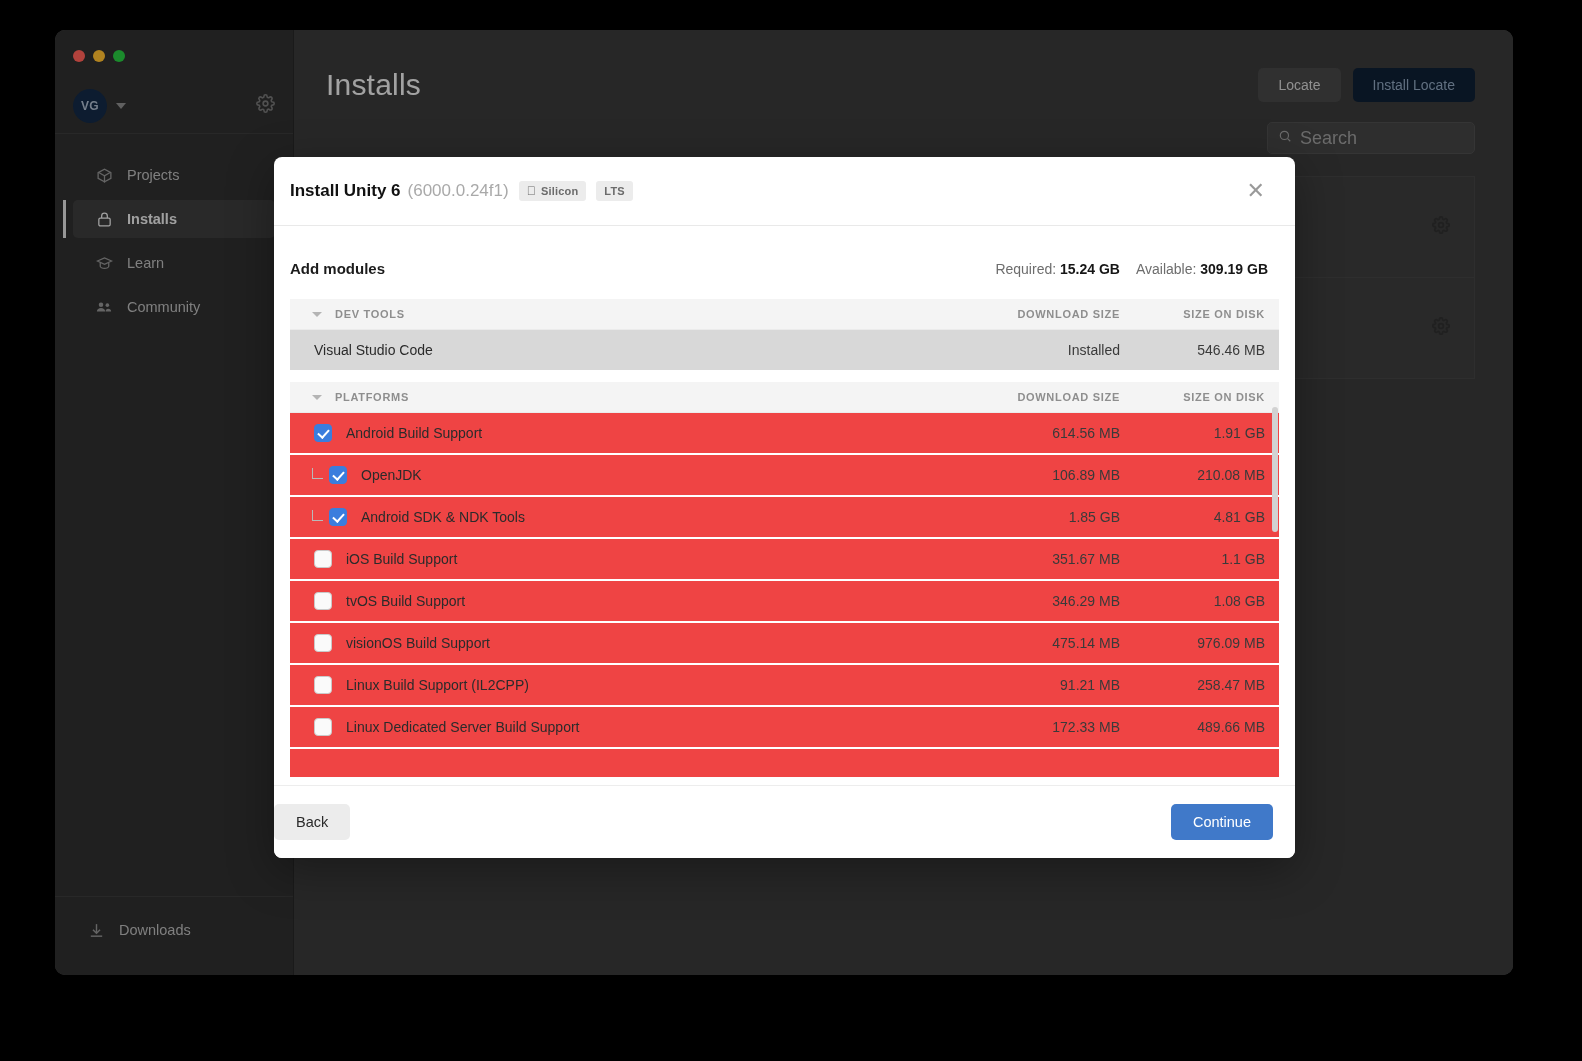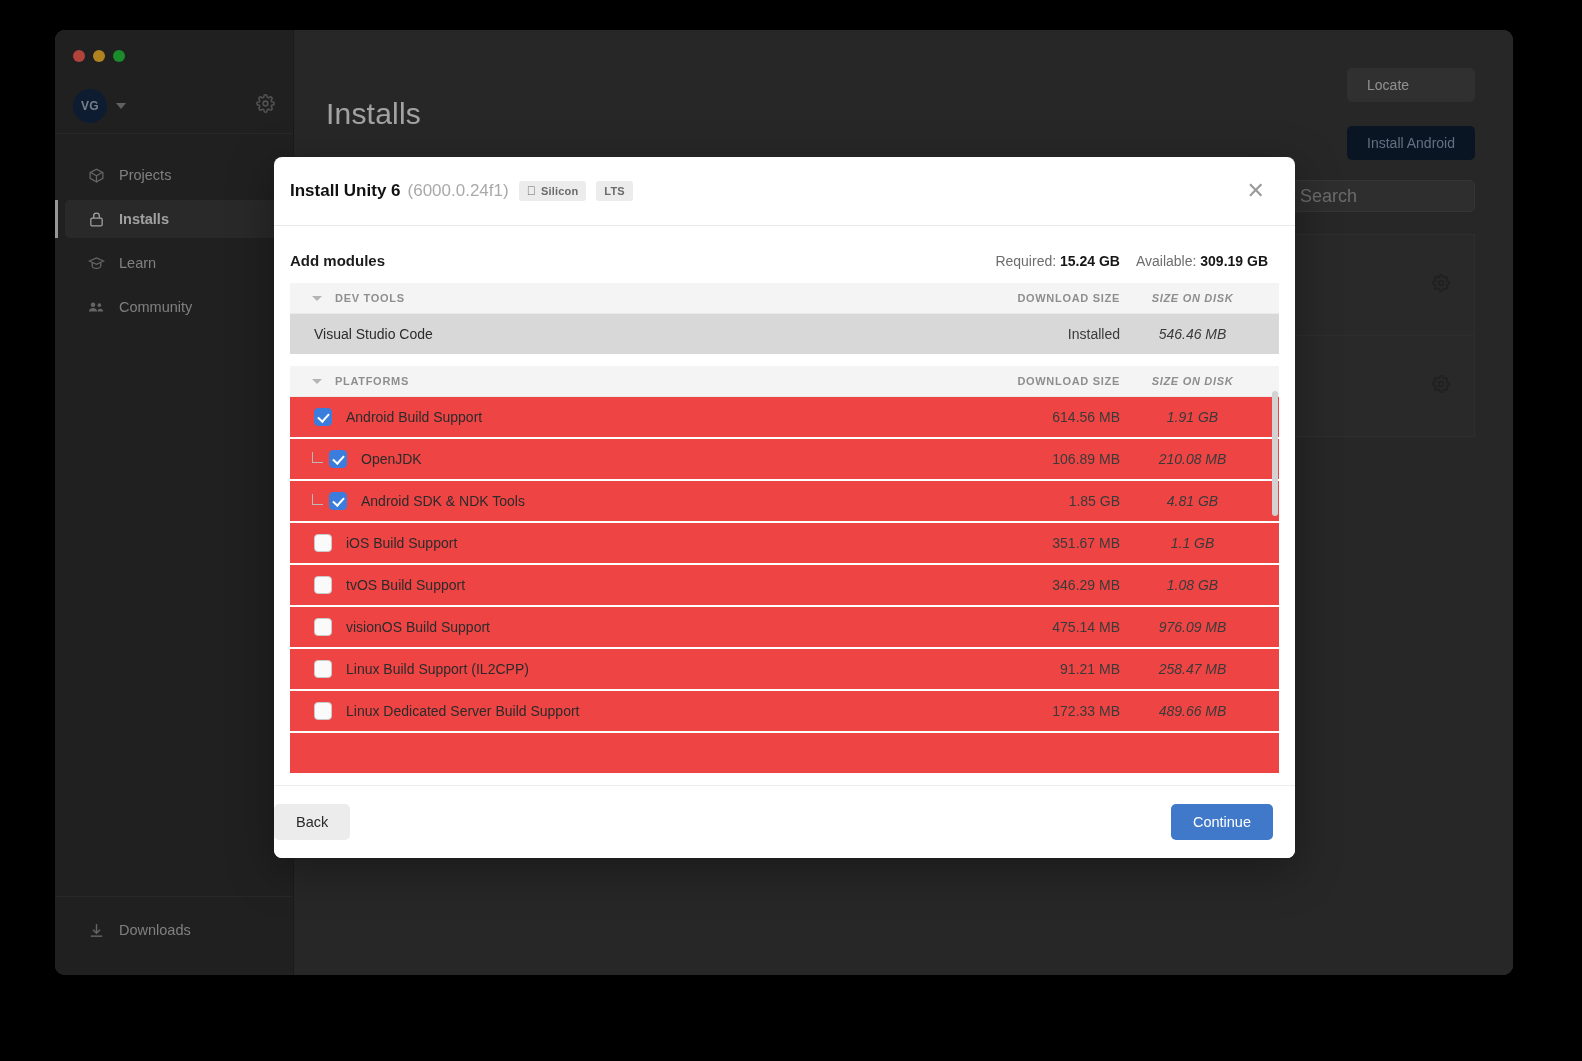--- a/index.html
+++ b/index.html
@@ -72,21 +72,21 @@
     margin-left: 9px;
     width: 0; height: 0;
     border-left: 5px solid transparent;
     border-right: 5px solid transparent;
     border-top: 6px solid #8a8a8a;
   }
   #gear-top { margin-left: auto; opacity: .65; }
 
   #nav {
     margin-top: 22px;
-    padding: 0 10px;
+    padding: 0 18px;
   }
   .nav-item {
     height: 38px;
     display: flex;
     align-items: center;
     padding-left: 22px;
     border-radius: 5px;
     color: #b7b7b7;
     font-size: 14.5px;
     position: relative;
@@ -128,21 +128,21 @@
   #main-head {
     display: flex;
     align-items: center;
     padding: 38px 38px 0 32px;
   }
   #page-title {
     color: #e8e8e8;
     font-size: 30px;
     letter-spacing: .2px;
   }
-  #head-btns { margin-left: auto; display: flex; gap: 24px; flex-direction: column; }
+  #head-btns { margin-left: auto; display: flex; gap: 12px; }
   .hbtn {
     height: 34px;
     padding: 0 20px;
     border-radius: 5px;
     font-size: 14px;
     display: flex; align-items: center;
     border: none;
     font-family: "Liberation Sans", sans-serif;
   }
   #locate-btn { background: #454545; color: #cfcfcf; }
@@ -183,20 +183,21 @@
     left: 274px;
     top: 157px;
     width: 1021px;
     height: 701px;
     background: #ffffff;
     border-radius: 8px;
     box-shadow: 0 12px 46px rgba(0,0,0,.34);
     display: flex;
     flex-direction: column;
     overflow: hidden;
+    gap: 8px;
   }
   #modal-head {
     height: 68px;
     display: flex;
     align-items: center;
     padding: 0 24px 0 16px;
     border-bottom: 1px solid #e9e9e9;
     flex: none;
   }
   #modal-title {
@@ -261,21 +262,21 @@
     border-bottom: 1px solid #ebebeb;
   }
   .group-caret {
     width: 0; height: 0;
     margin: 0 13px 0 22px;
     border-left: 5px solid transparent;
     border-right: 5px solid transparent;
     border-top: 5px solid #b4b4b4;
   }
   .col-dl { width: 165px; text-align: right; flex: none; }
-  .col-disk { width: 145px; text-align: center; flex: none; padding-right: 14px; font-style: italic; }
+  .col-disk { width: 145px; text-align: right; flex: none; padding-right: 14px; }
 
   .mod-row {
     height: 40px;
     background: #ef4444;
     display: flex;
     align-items: center;
     font-size: 14px;
     color: #2b2b2b;
     border-bottom: 2px solid #ffffff;
   }
@@ -428,21 +429,21 @@
       </div>
     </div>
   </div>
 
   <div id="main">
 
     <div id="main-head">
       <div id="page-title">Installs</div>
       <div id="head-btns">
         <button class="hbtn" id="locate-btn">Locate</button>
-        <button class="hbtn" id="install-editor-btn">Install Android</button>
+        <button class="hbtn" id="install-editor-btn">Install Locate</button>
       </div>
     </div>
 
     <div id="search-row">
       <div id="search-box">
         <span>
           <svg width="14" height="14" viewBox="0 0 24 24" fill="none" stroke="#9a9a9a" stroke-width="2">
             <circle cx="11" cy="11" r="7"></circle>
               <path d="M16.5 16.5 21 21"></path>
           </svg>

